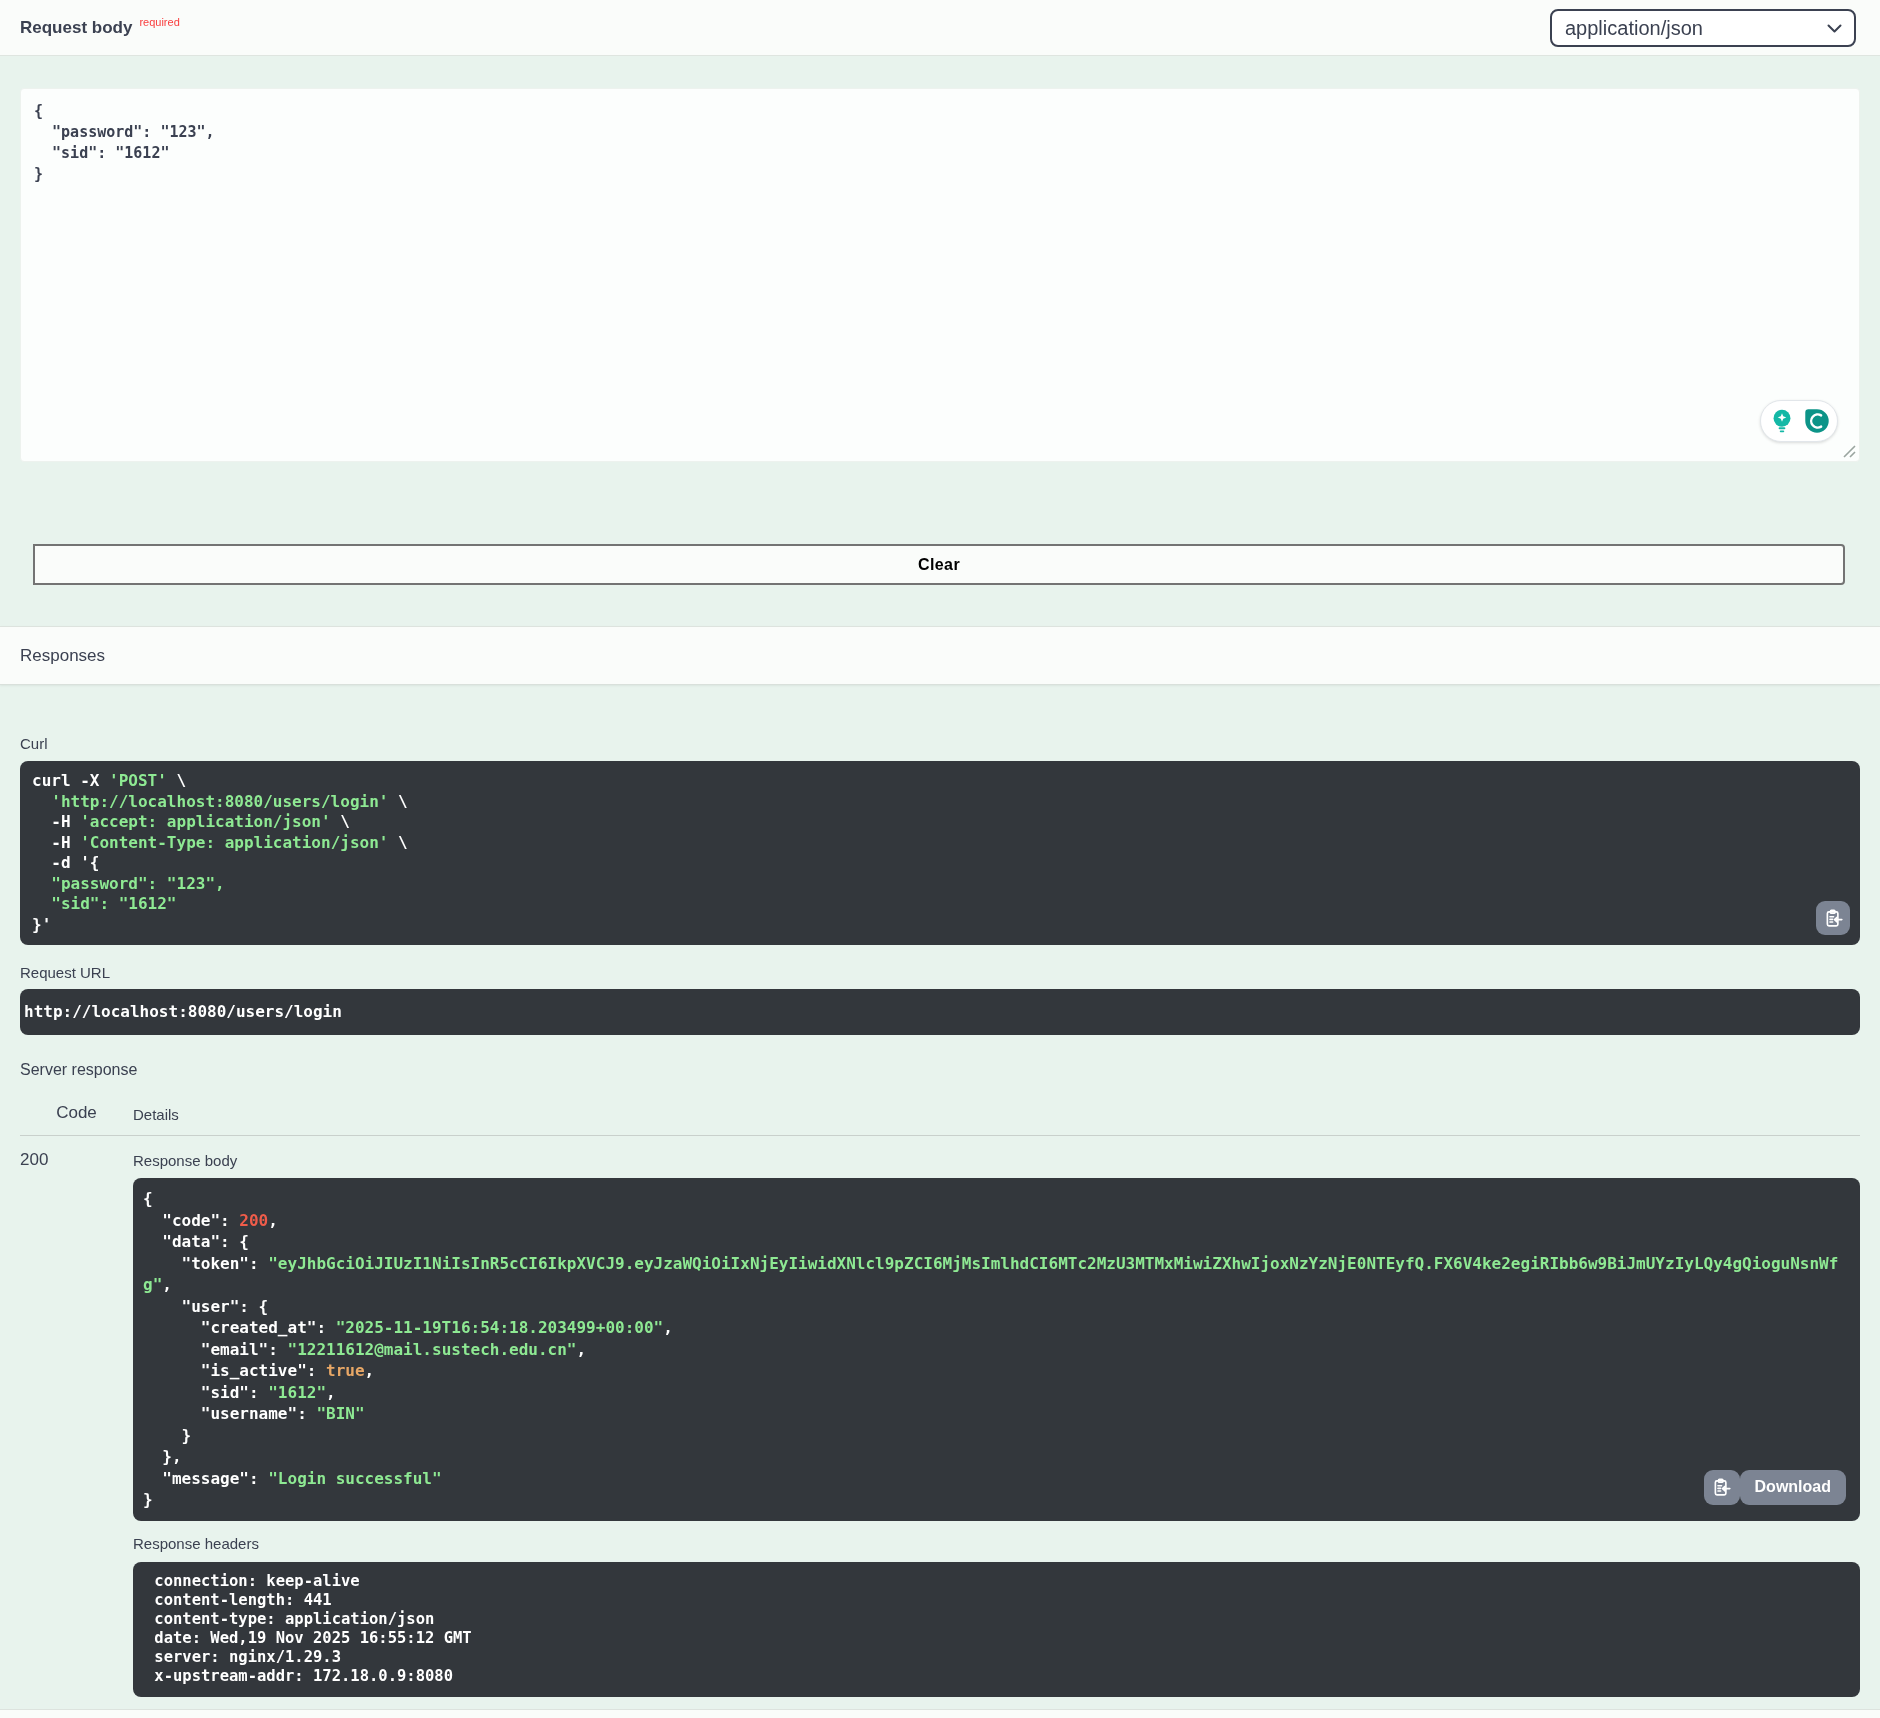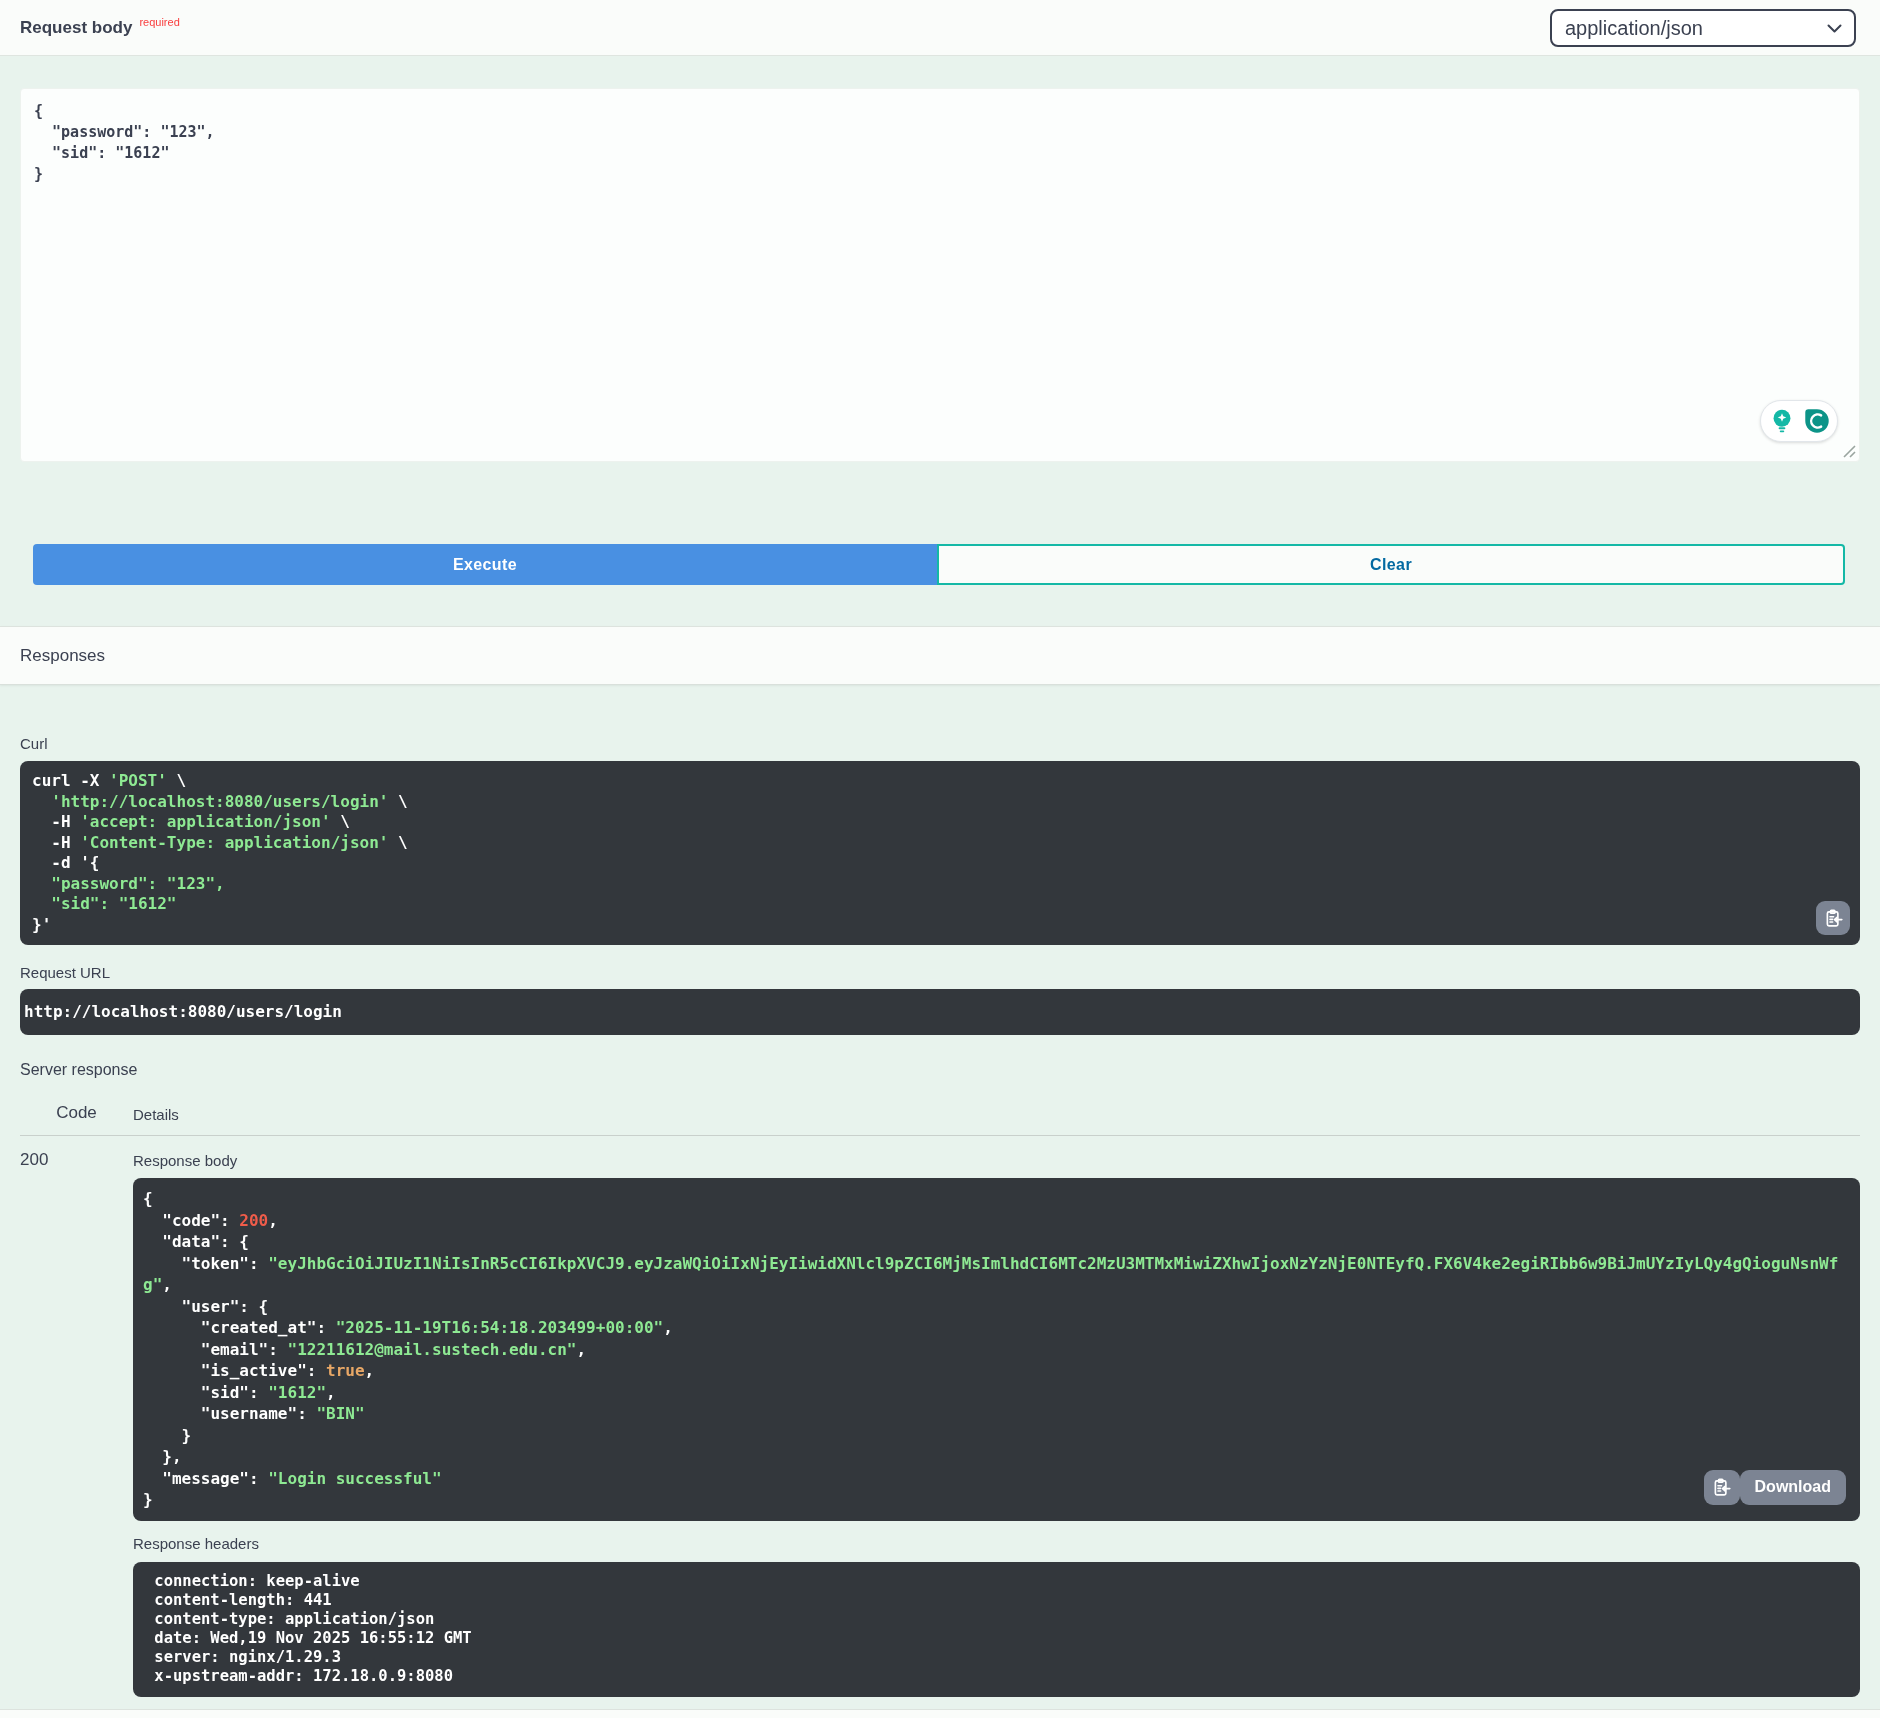--- a/index.html
+++ b/index.html
@@ -46,22 +46,22 @@
   }
   .resize-handle { position: absolute; right: 4px; bottom: 4px; width: 14px; height: 14px; cursor: nwse-resize; }
   
   .execute-wrapper { display: flex; margin: 82px 35px 0 33px; height: 41px; }
   .btn-execute {
     flex: 1; background: var(--execute-blue, #4990e2); color: #fff;
     border: none; border-radius: 4px 0 0 4px;
     font: 700 16px "Liberation Sans", sans-serif; letter-spacing: .4px; cursor: pointer;
   }
   .btn-clear {
-    flex: 1; background: var(--band-bg, #fafcfa); color: #0369a1;
-    border: 2px solid #14b8a6; border-radius: 0 4px 4px 0;
+    flex: 1; background: var(--band-bg, #fafcfa); color: #000000;
+    border: 2px solid #737373; border-radius: 0 4px 4px 0;
     font: 700 16px "Liberation Sans", sans-serif; letter-spacing: .4px; cursor: pointer;
   }
   
   .responses-band {
     margin-top: 41px; height: 59px; background: var(--band-bg, #fafcfa);
     border-top: 1px solid #dde3de; border-bottom: 1px solid #d9e0db;
     box-shadow: 0 1px 2px rgba(0,0,0,.06);
     display: flex; align-items: center; padding: 0 20px;
     font-size: 17px; font-weight: 400;
   }
@@ -154,21 +154,20 @@
         <path d="M16 3.5a12.5 12.5 0 1 1-12.5 12.5V6.8A3.3 3.3 0 0 1 6.8 3.5Z" fill="#0d9488"></path>
         <path d="M20.4 10A7 7 0 1 0 20.4 22" fill="none" stroke="#fff" stroke-width="2.6" stroke-linecap="round"></path>
       </svg>
     </div>
     <svg class="resize-handle" width="14" height="14" viewBox="0 0 14 14">
         <path d="M13 2 2 13 M13 8 8 13" stroke="#9aa5a0" stroke-width="1.6" fill="none"></path>
       </svg>
   </div>
 
   <div class="execute-wrapper">
-    <button class="btn-execute">Execute</button>
     <button class="btn-clear">Clear</button>
   </div>
 
   <div class="responses-band">
     <span>Responses</span>
   </div>
 
   <div class="responses-inner">
 
     <div class="block-label curl-label">Curl</div>

